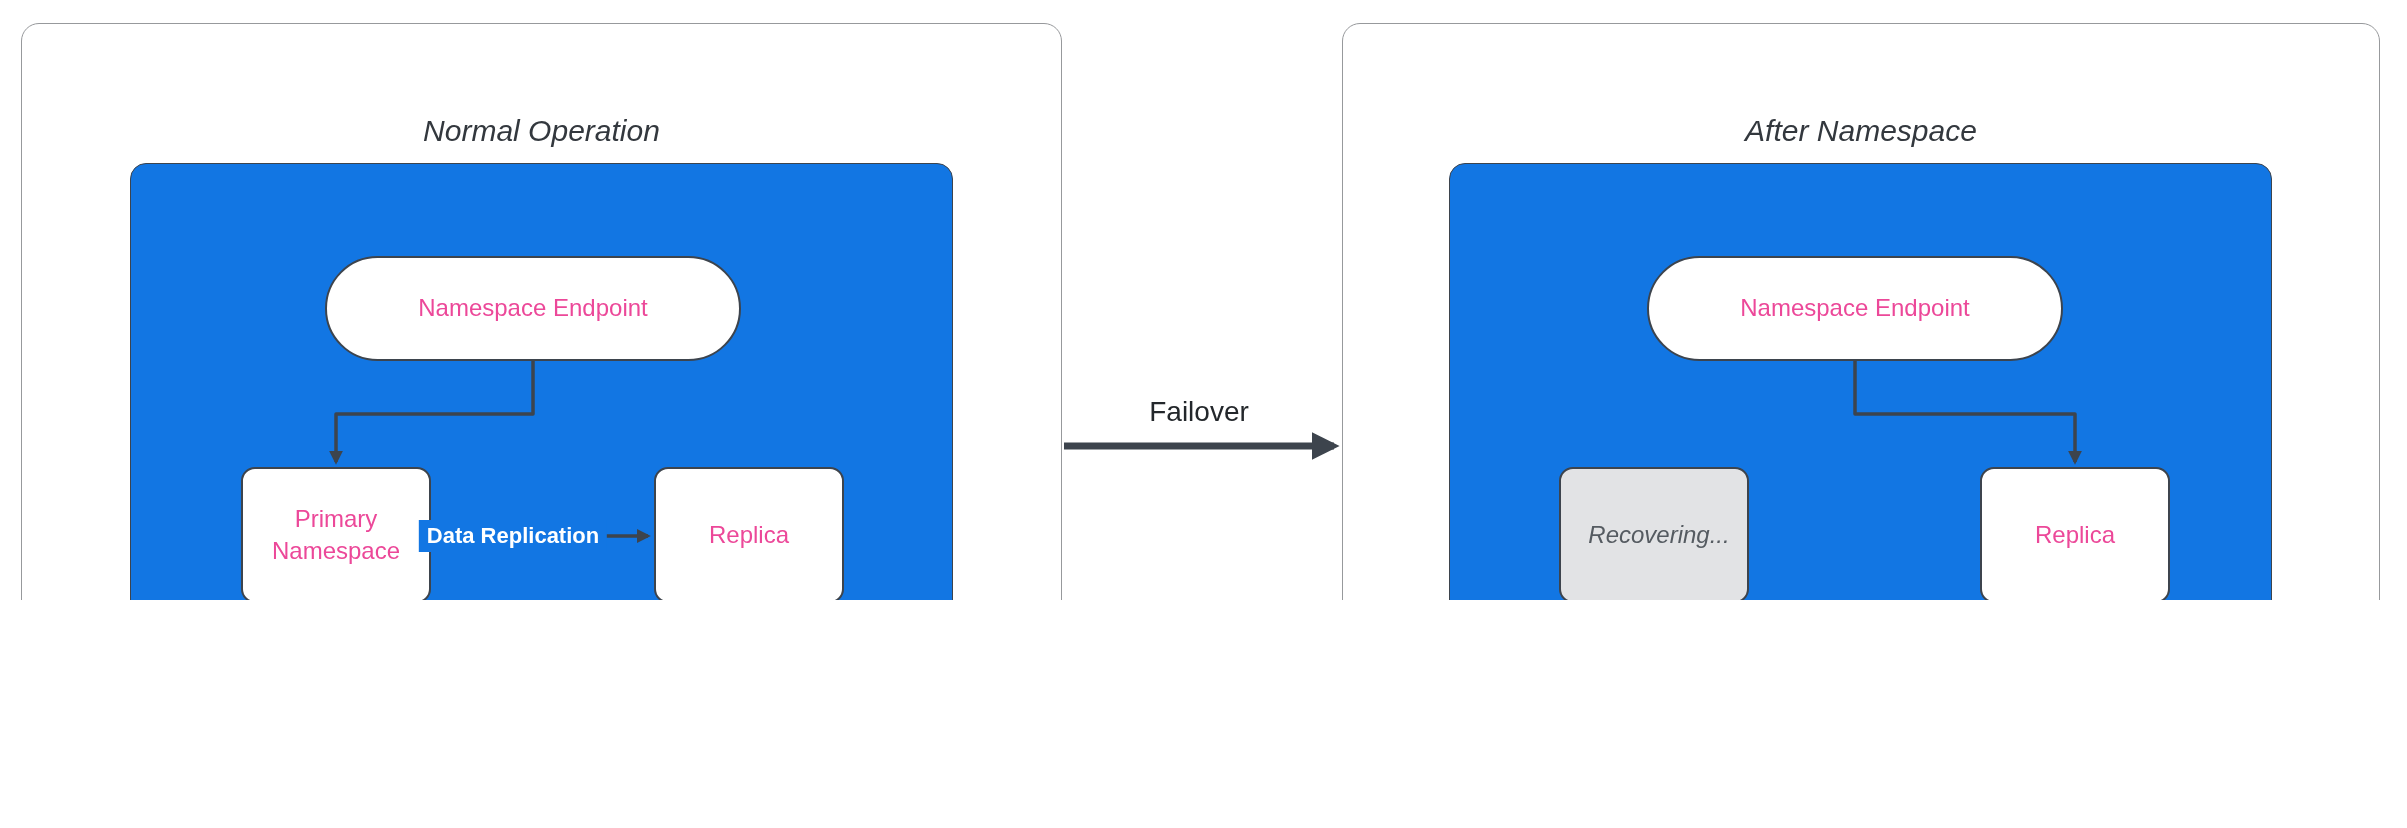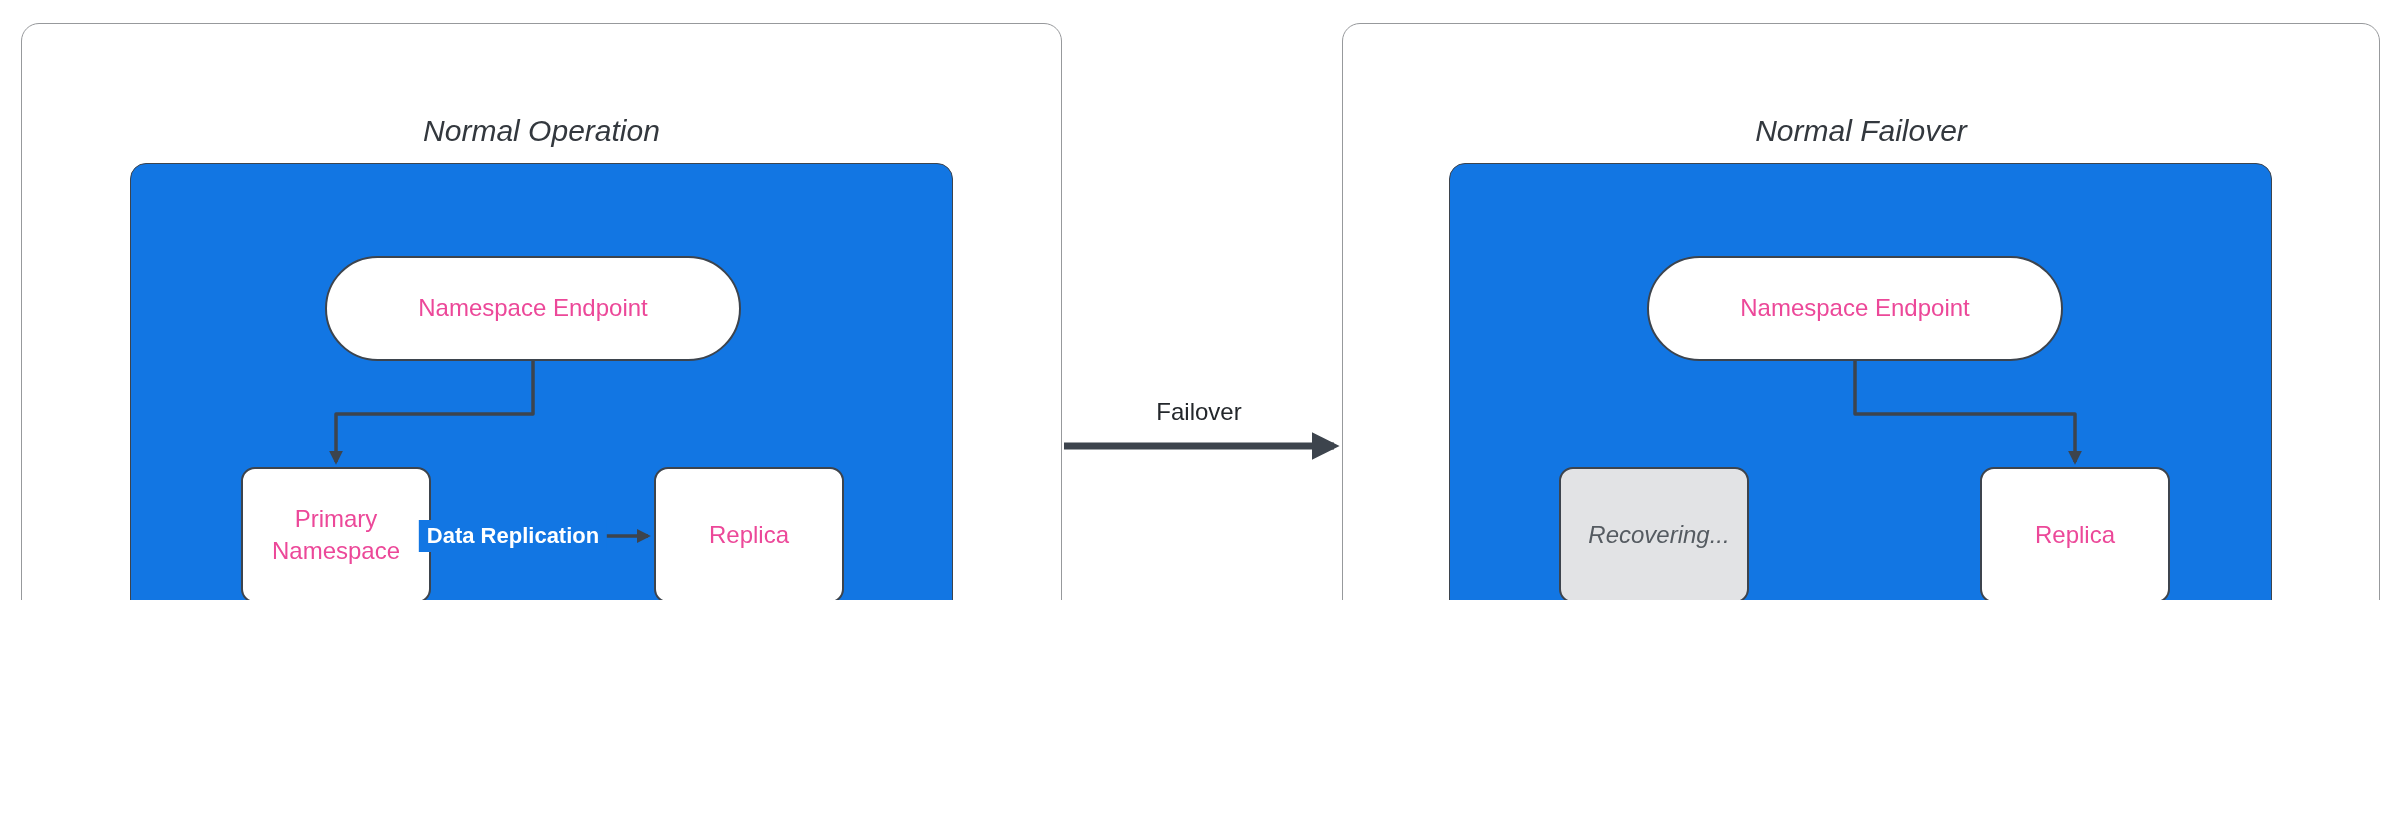--- a/index.html
+++ b/index.html
@@ -89,35 +89,35 @@
     background: #1276E3;
     color: #ffffff;
     font-weight: bold;
     font-size: 22px;
     padding: 3px 8px;
   }
   .edge-label.failover {
     left: 1199px; top: 412px;
     background: #ffffff;
     color: #23272B;
-    font-size: 24px;
+    font-size: 28px;
     padding: 2px 6px;
   }
 </style>
 </head>
 <body>
 
 <div class="page">
 
   <section class="panel left">
     <div class="panel-title">Normal Operation</div>
   </section>
 
   <section class="panel right">
-    <div class="panel-title">Normal Failover</div>
+    <div class="panel-title">After Namespace</div>
   </section>
 
   <div class="cluster left"></div>
   <div class="cluster right"></div>
 
   <svg class="arrow-layer" width="2407" height="828" viewBox="0 0 2407 828" xmlns="http://www.w3.org/2000/svg">
     <defs>
       <marker id="arrowhead" viewBox="0 0 10 10" refX="8" refY="5" markerWidth="4" markerHeight="4" orient="auto-start-reverse" markerUnits="strokeWidth">
         <path d="M0,0 L10,5 L0,10 z" fill="#3D444D"></path>
       </marker>

